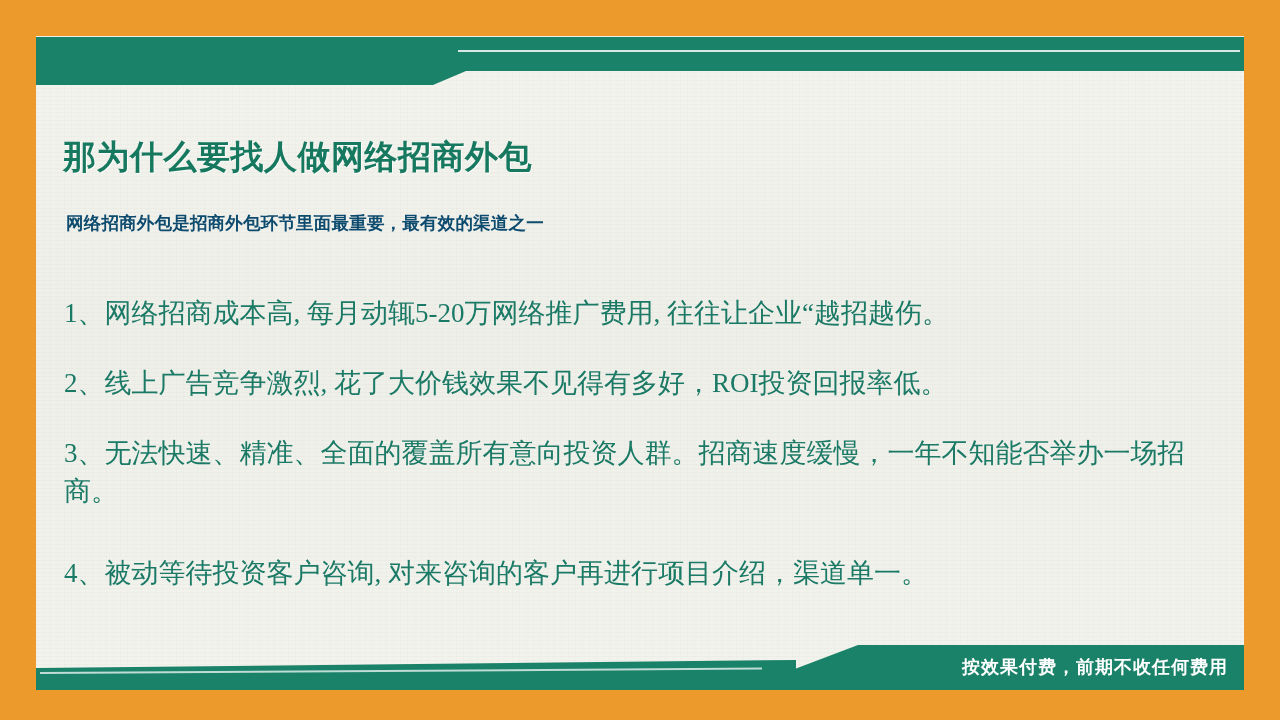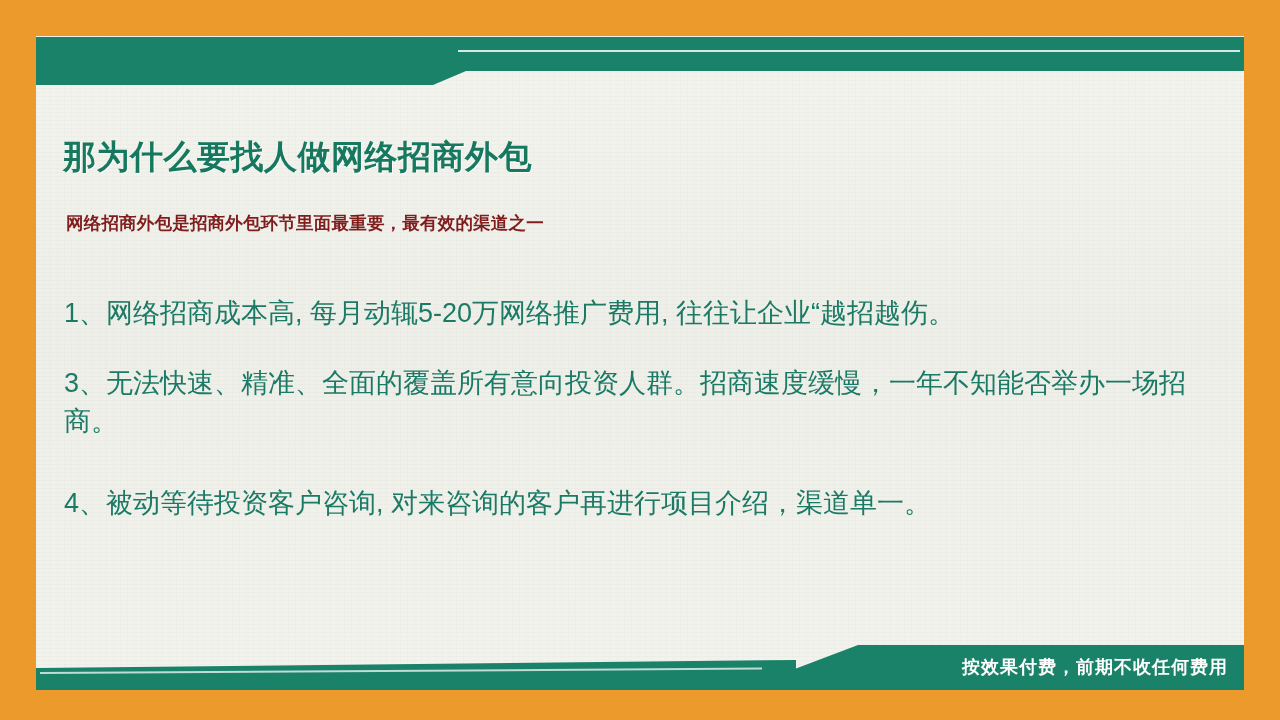--- a/index.html
+++ b/index.html
@@ -108,34 +108,34 @@
     white-space: nowrap;
     text-shadow: 1px 1px 0 rgba(255,255,255,0.7);
   }
 
   .subtitle {
     position: absolute;
     left: 30px;
     top: 124px;
     font-size: 17.5px;
     font-weight: bold;
-    color: #7f1d1d;
+    color: #0c4a6e;
     line-height: 26px;
     letter-spacing: 0.2px;
     white-space: nowrap;
   }
   .subtitle div { white-space: nowrap; }
 
   .body-list {
     position: absolute;
     left: 28px;
     top: 208px;
     width: 1150px;
     color: #1b7a66;
-    font-family: Liberation Sans, sans-serif;
+    font-family: Liberation Serif, serif;
     font-size: 27px;
     line-height: 38px;
   }
   .body-item {
     margin-bottom: 32px;
     text-indent: 0;
   }
   .body-item.tight { margin-bottom: 44px; }
 
   
@@ -199,20 +199,21 @@
   <div class="content">
 
     <div class="main-title">那为什么要找人做网络招商外包</div>
 
     <div class="subtitle">
       <div>网络招商外包是招商外包环节里面最重要，最有效的渠道之一</div>
     </div>
 
     <div class="body-list">
       <div class="body-item">1、网络招商成本高, 每月动辄5-20万网络推广费用, 往往让企业“越招越伤。</div>
+      <div class="body-item">2、线上广告竞争激烈, 花了大价钱效果不见得有多好，ROI投资回报率低。</div>
       <div class="body-item tight">3、无法快速、精准、全面的覆盖所有意向投资人群。招商速度缓慢，一年不知能否举办一场招商。</div>
       <div class="body-item">4、被动等待投资客户咨询, 对来咨询的客户再进行项目介绍，渠道单一。</div>
     </div>
 
   </div>
 
   <div class="footer-left-band"></div>
   <div class="footer-left-line"></div>
   <div class="footer-right-band"></div>
   <div class="footer-text">按效果付费，前期不收任何费用</div>

